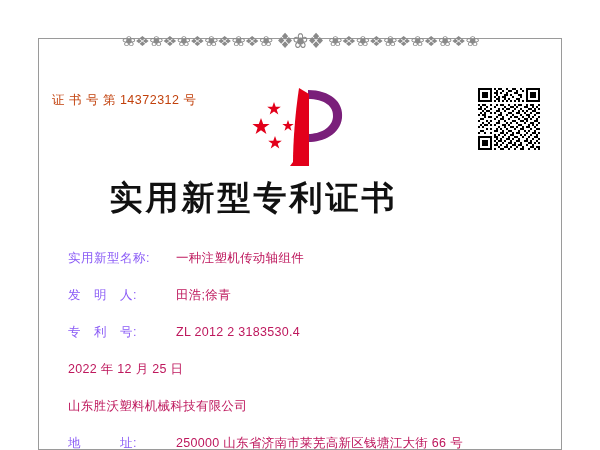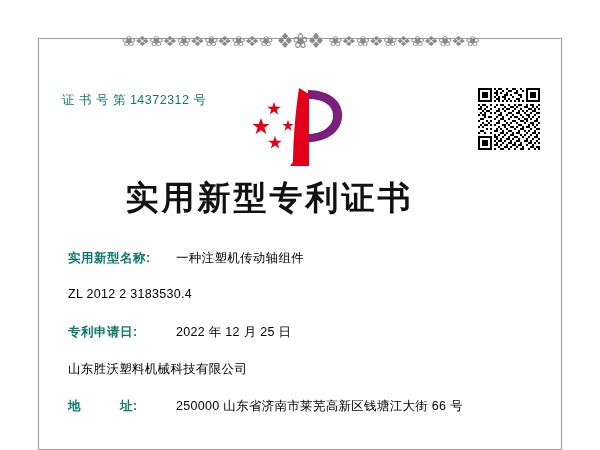--- a/index.html
+++ b/index.html
@@ -51,24 +51,24 @@
     transform: scaleY(0.8);
   }
   .ornament-center {
     display: inline-block;
     transform: scaleY(1.1);
     font-size: 19px;
   }
   
   .cert-number {
     position: absolute;
-    left: 62px;
+    left: 52px;
     top: 92px;
     font-size: 12.5px;
-    color: #0f766e;
+    color: #c2410c;
     letter-spacing: 0.5px;
     white-space: nowrap;
   }
   
   .emblem {
     position: absolute;
     left: 252px;
     top: 84px;
     width: 96px;
     height: 86px;
@@ -77,21 +77,21 @@
   .qr-code {
     position: absolute;
     right: 60px;
     top: 88px;
     width: 62px;
     height: 62px;
   }
   
   .main-title {
     position: absolute;
-    left: 16px;
+    left: 0;
     top: 176px;
     width: 507px;
     text-align: center;
     font-size: 33px;
     font-weight: bold;
     color: #111111;
     letter-spacing: 3px;
     font-family: "DejaVu Sans", "Liberation Sans", sans-serif;
   }
   
@@ -105,26 +105,25 @@
     display: flex;
     align-items: baseline;
     height: 37px;
     font-size: 12.5px;
     color: #151515;
     white-space: nowrap;
   }
   .field-label {
     width: 108px;
     flex: 0 0 108px;
-    color: #0f766e;
+    color: #8b5cf6;
     letter-spacing: 0.5px;
-    font-weight: bold;
   }
   .field-value {
-    color: #000000;
+    color: #be185d;
     letter-spacing: 0.3px;
   }
 </style>
 </head>
 <body>
 
 <div class="certificate">
 
   <div class="page-border"></div>
 
@@ -419,24 +418,28 @@
   </div>
 
   <div class="main-title">实用新型专利证书</div>
 
   <div class="fields">
     <div class="field-row">
       <span class="field-label">实用新型名称:</span>
       <span class="field-value">一种注塑机传动轴组件</span>
     </div>
     <div class="field-row">
+      <span class="field-label">发　明　人:</span>
+      <span class="field-value">田浩;徐青</span>
+    </div>
+    <div class="field-row">
+      <span class="field-label">专　利　号:</span>
       <span class="field-value">ZL 2012 2 3183530.4</span>
     </div>
     <div class="field-row">
-      <span class="field-label">专利申请日:</span>
       <span class="field-value">2022 年 12 月 25 日</span>
     </div>
     <div class="field-row">
       <span class="field-value">山东胜沃塑料机械科技有限公司</span>
     </div>
     <div class="field-row">
       <span class="field-label">地　　　址:</span>
       <span class="field-value">250000  山东省济南市莱芜高新区钱塘江大街 66 号</span>
     </div>
   </div>

